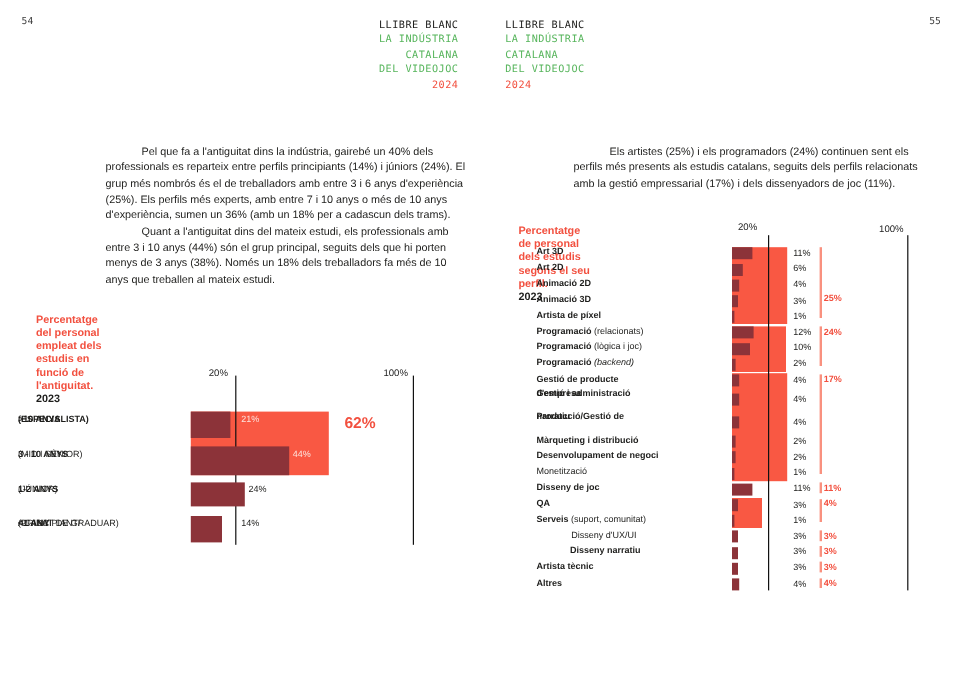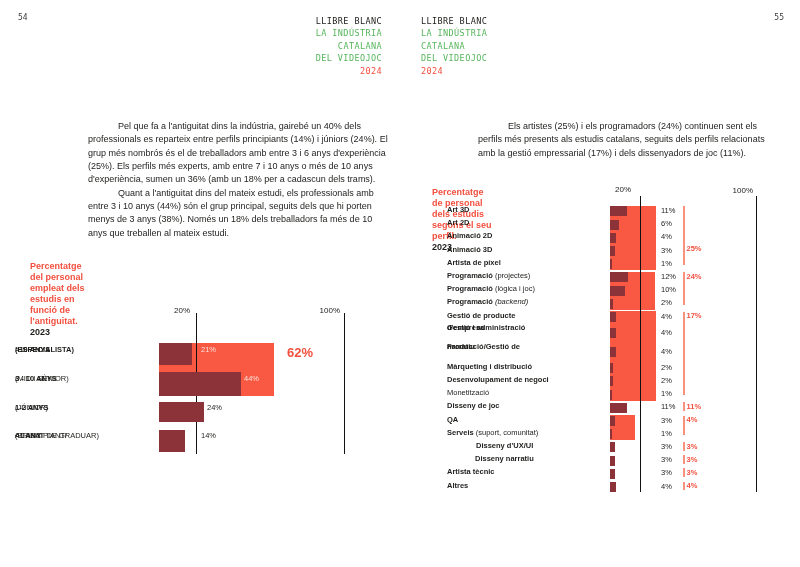--- a/index.html
+++ b/index.html
@@ -141,21 +141,21 @@
         <div><span style="font-weight: 700;">Animació 3D</span></div>
       </div>
       <div style="left: 610px; top: 259.2px; width: 2px; height: 10px; background: rgb(140, 51, 57);"></div>
       <div style="left: 661px; top: 258.8px; font-size: 7.5px; color: rgb(29, 29, 27);">1%</div>
       <div style="right: 193px; top: 258.8px; width: 160px; text-align: right; font-size: 7.5px; line-height: 8.6px; color: rgb(29, 29, 27);">
         <div><span style="font-weight: 700;">Artista de píxel</span></div>
       </div>
       <div style="left: 610px; top: 272.4px; width: 18px; height: 10px; background: rgb(140, 51, 57);"></div>
       <div style="left: 661px; top: 272px; font-size: 7.5px; color: rgb(29, 29, 27);">12%</div>
       <div style="right: 193px; top: 272px; width: 160px; text-align: right; font-size: 7.5px; line-height: 8.6px; color: rgb(29, 29, 27);">
-        <div><span style="font-weight: 700;">Programació </span><span style="font-weight: 400;">(projectes)</span></div>
+        <div><span style="font-weight: 700;">Programació </span><span style="font-weight: 400;">(relacionats)</span></div>
       </div>
       <div style="left: 610px; top: 285.6px; width: 15px; height: 10px; background: rgb(140, 51, 57);"></div>
       <div style="left: 661px; top: 285.2px; font-size: 7.5px; color: rgb(29, 29, 27);">10%</div>
       <div style="right: 193px; top: 285.2px; width: 160px; text-align: right; font-size: 7.5px; line-height: 8.6px; color: rgb(29, 29, 27);">
         <div><span style="font-weight: 700;">Programació </span><span style="font-weight: 400;">(lògica i joc)</span></div>
       </div>
       <div style="left: 610px; top: 298.8px; width: 3px; height: 10px; background: rgb(140, 51, 57);"></div>
       <div style="left: 661px; top: 298.4px; font-size: 7.5px; color: rgb(29, 29, 27);">2%</div>
       <div style="right: 193px; top: 298.4px; width: 160px; text-align: right; font-size: 7.5px; line-height: 8.6px; color: rgb(29, 29, 27);">
         <div><span style="font-weight: 700;">Programació </span><span style="font-weight: 400; font-style: italic;">(backend)</span></div>
@@ -203,21 +203,21 @@
         <div><span style="font-weight: 700;">QA</span></div>
       </div>
       <div style="left: 610px; top: 429.2px; width: 2px; height: 10px; background: rgb(140, 51, 57);"></div>
       <div style="left: 661px; top: 428.8px; font-size: 7.5px; color: rgb(29, 29, 27);">1%</div>
       <div style="right: 193px; top: 428.8px; width: 160px; text-align: right; font-size: 7.5px; line-height: 8.6px; color: rgb(29, 29, 27);">
         <div><span style="font-weight: 700;">Serveis </span><span style="font-weight: 400;">(suport, comunitat)</span></div>
       </div>
       <div style="left: 610px; top: 442.4px; width: 4.5px; height: 10px; background: rgb(140, 51, 57);"></div>
       <div style="left: 661px; top: 442px; font-size: 7.5px; color: rgb(29, 29, 27);">3%</div>
       <div style="right: 193px; top: 442px; width: 160px; text-align: right; font-size: 7.5px; line-height: 8.6px; color: rgb(29, 29, 27);">
-        <div><span style="font-weight: 700; padding-left: 29px;">Disseny d'UX/UI</span></div>
+        <div><span style="font-weight: 400; padding-left: 29px;">Disseny d'UX/UI</span></div>
       </div>
       <div style="left: 610px; top: 455.6px; width: 4.5px; height: 10px; background: rgb(140, 51, 57);"></div>
       <div style="left: 661px; top: 455.2px; font-size: 7.5px; color: rgb(29, 29, 27);">3%</div>
       <div style="right: 193px; top: 455.2px; width: 160px; text-align: right; font-size: 7.5px; line-height: 8.6px; color: rgb(29, 29, 27);">
         <div><span style="font-weight: 700; margin-left: 28px;">Disseny narratiu</span></div>
       </div>
       <div style="left: 610px; top: 468.8px; width: 4.5px; height: 10px; background: rgb(140, 51, 57);"></div>
       <div style="left: 661px; top: 468.4px; font-size: 7.5px; color: rgb(29, 29, 27);">3%</div>
       <div style="right: 193px; top: 468.4px; width: 160px; text-align: right; font-size: 7.5px; line-height: 8.6px; color: rgb(29, 29, 27);">
         <div><span style="font-weight: 700;">Artista tècnic</span></div>

